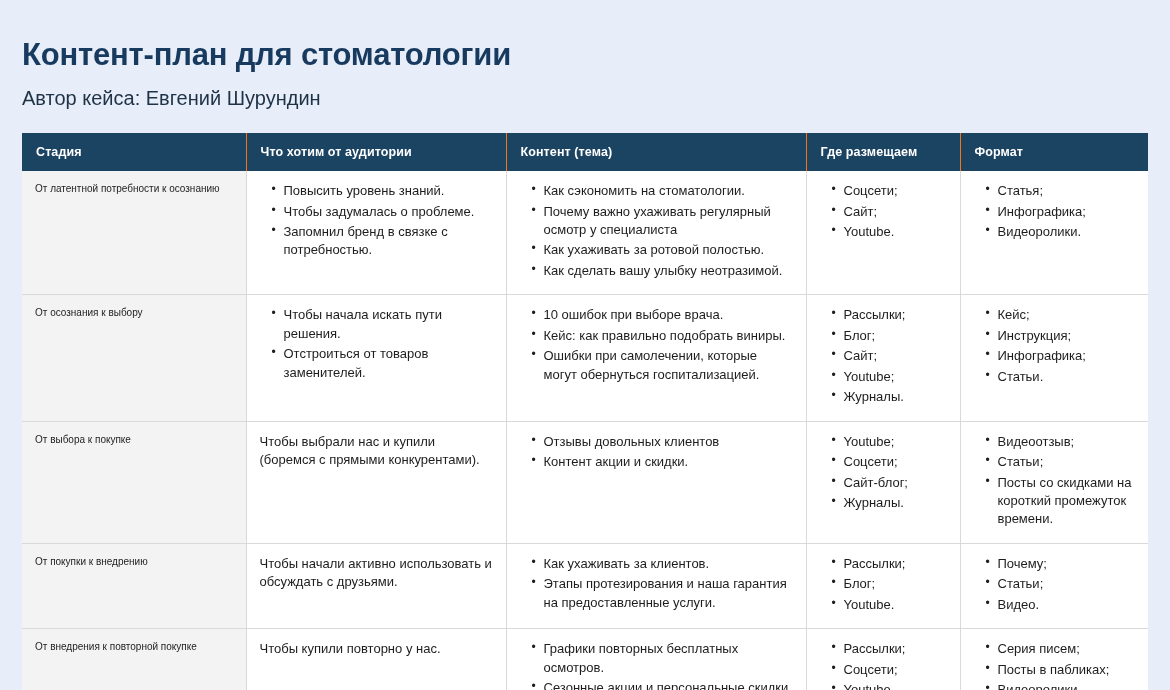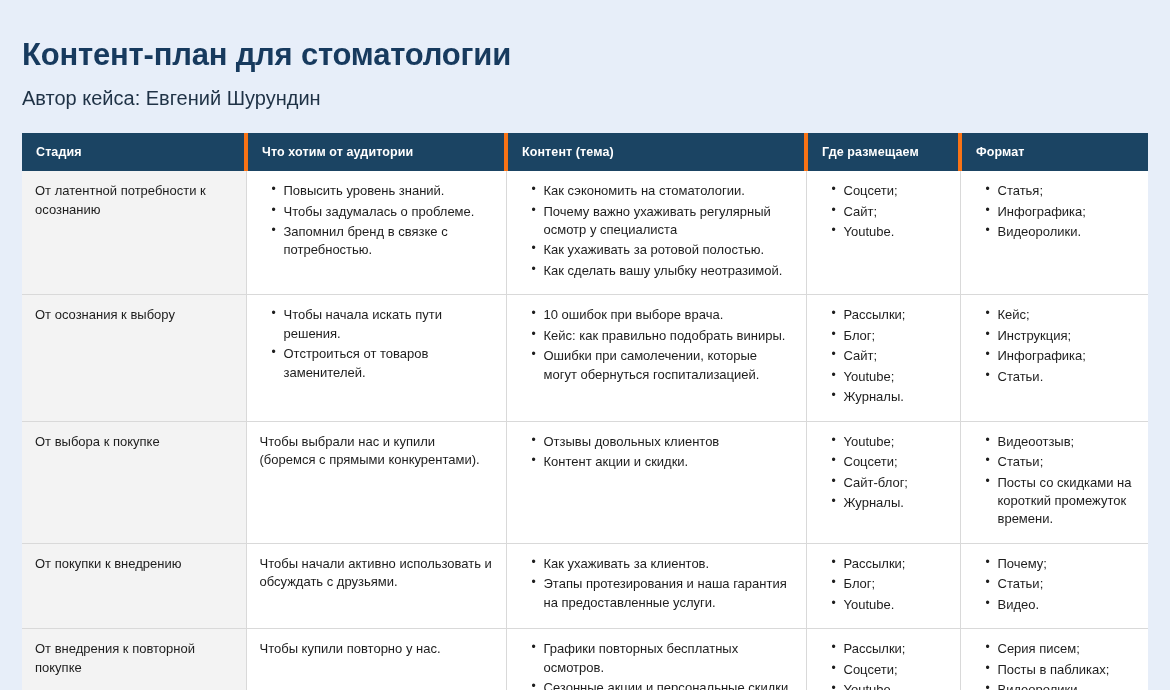--- a/index.html
+++ b/index.html
@@ -57,21 +57,21 @@
   table.cplan col.c4 { width: 154px; }
   table.cplan col.c5 { width: 188px; }
 
   thead th {
     background: #1b4463;
     color: #ffffff;
     font-size: 12.5px;
     font-weight: bold;
     text-align: left;
     padding: 11px 14px 11px 14px;
-    border-right: 4px solid #f97316;
+    border-right: 1px solid #f97316;
     height: 16px;
     vertical-align: middle;
     letter-spacing: 0.1px;
   }
   thead th:last-child { border-right: none; }
 
   tbody td {
     vertical-align: top;
     font-size: 13px;
     color: #1d1d1d;
@@ -79,21 +79,21 @@
     padding: 11px 13px 12px 13px;
     border-right: 1px solid #d9d9d9;
     border-bottom: 1px solid #d9d9d9;
     background: #ffffff;
   }
   tbody td:last-child { border-right: none; }
   tbody tr:last-child td { border-bottom: none; }
   tbody td.stage {
     background: #f3f3f3;
     color: #1d1d1d;
-    font-size: 13px;
+    font-size: 10px;
   }
   ul.bul {
     margin: 0;
     padding: 0 0 0 14px;
     list-style: none;
   }
   ul.bul li {
     position: relative;
     margin: 0 0 2px 0;
     padding-left: 10px;

